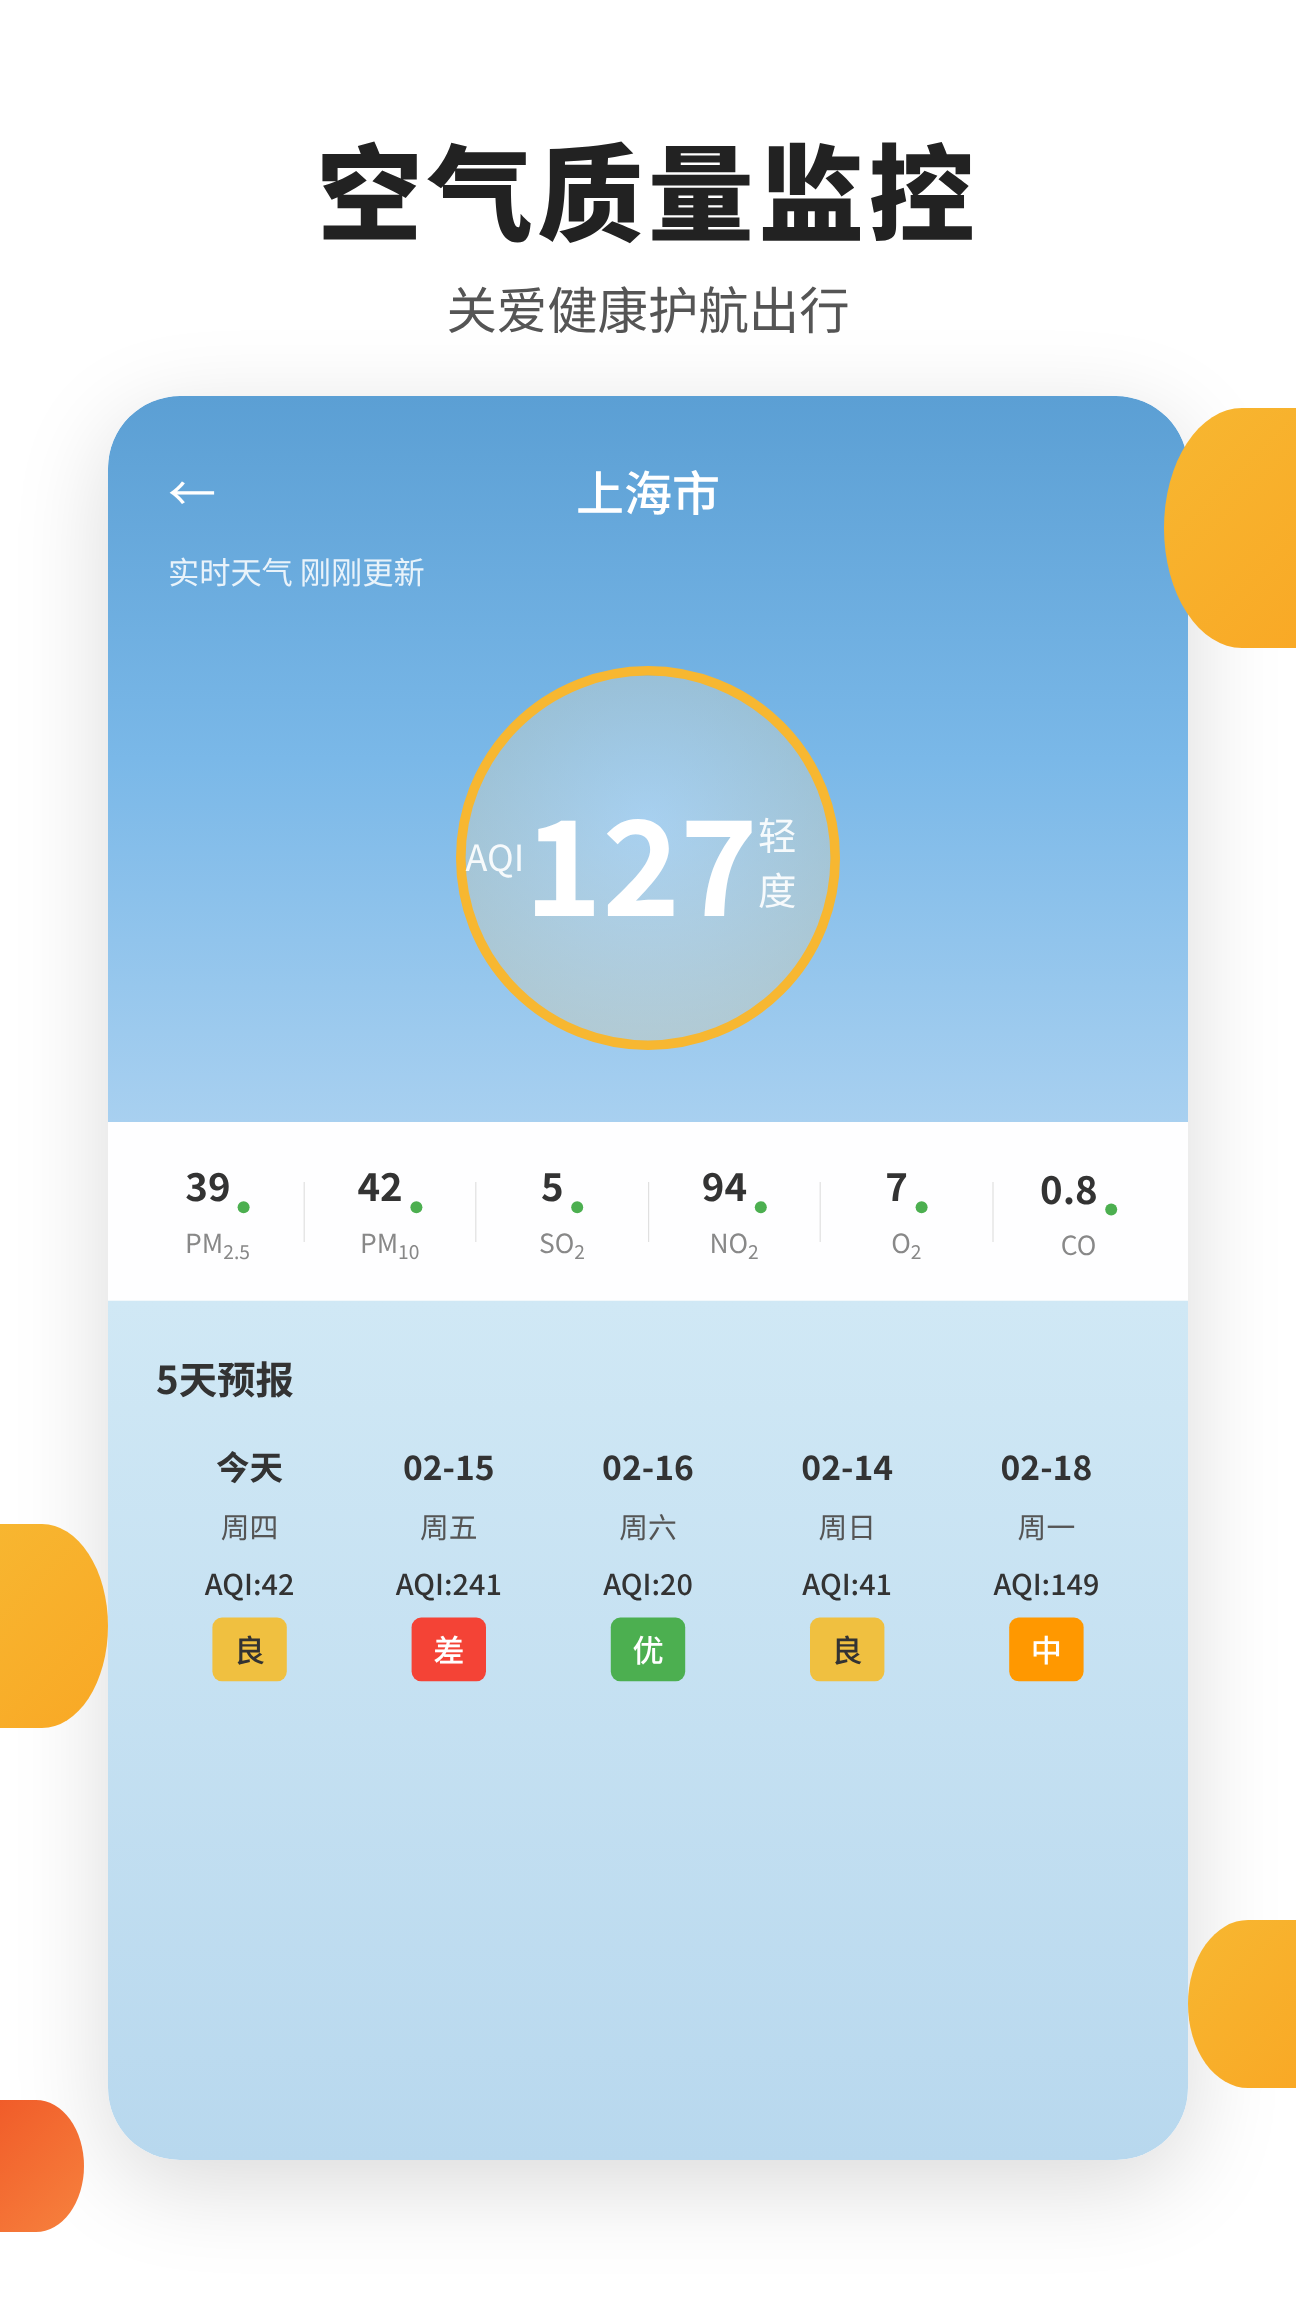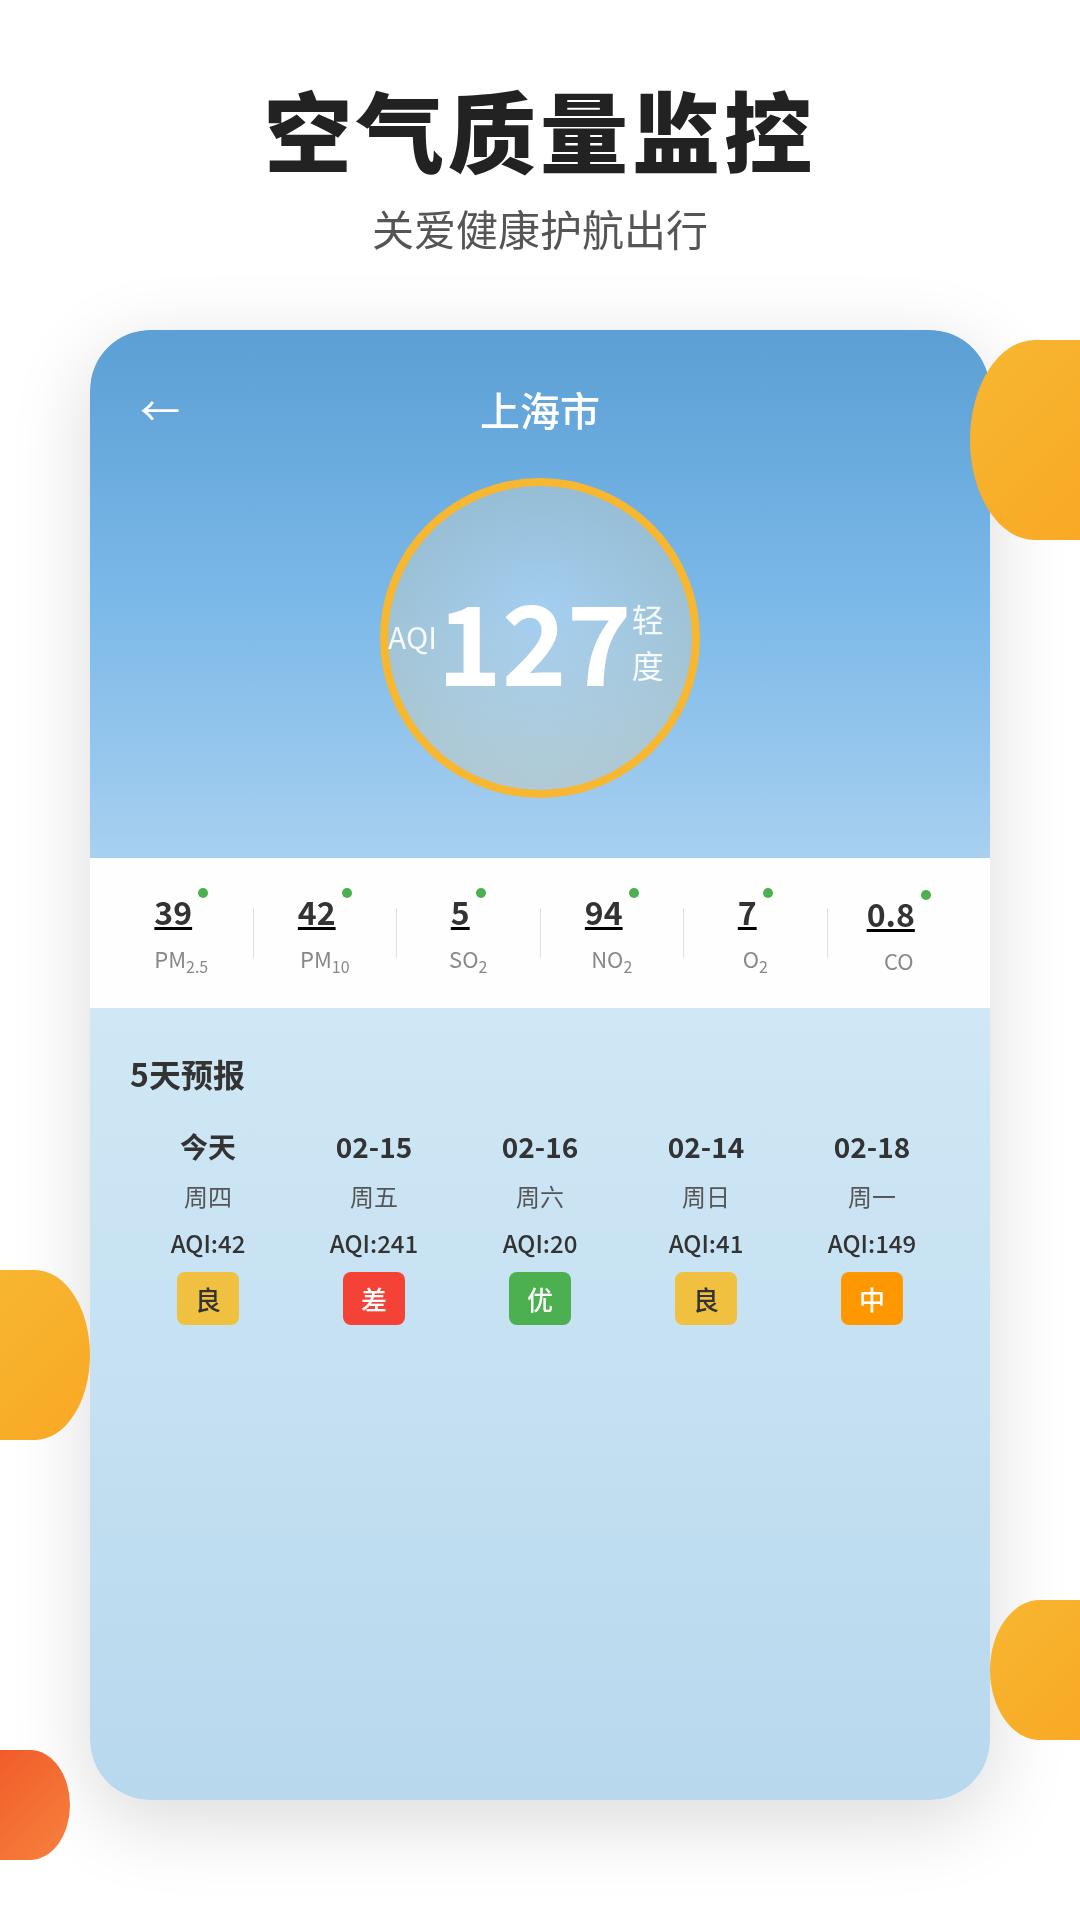--- a/index.html
+++ b/index.html
@@ -51,21 +51,21 @@
       width: 80px;
       height: 110px;
       background: linear-gradient(135deg, #f05a28, #f7823e);
       border-radius: 0 50% 50% 0;
       z-index: 5;
     }
 
     
     .page-header {
       text-align: center;
-      padding-top: 80px;
+      padding-top: 109px;
       padding-bottom: 30px;
     }
     .page-title {
       font-size: 88px;
       font-weight: 900;
       color: #222222;
       letter-spacing: 4px;
       line-height: 1.1;
     }
     .page-subtitle {
@@ -183,23 +183,22 @@
     }
     .pollutant-item {
       display: flex;
       flex-direction: column;
       align-items: center;
       gap: 8px;
       flex: 1;
     }
     .pollutant-value-row {
       display: flex;
-      align-items: flex-start;
+      align-items: flex-end;
       gap: 4px;
-      text-decoration: underline;
     }
     .pollutant-number {
       font-size: 32px;
       font-weight: 700;
       color: #333333;
     }
     .dot-green {
       width: 10px;
       height: 10px;
       border-radius: 50%;
@@ -289,20 +288,21 @@
 
 <div class="phone-wrapper">
   <div class="app-screen">
 
     <div class="top-section">
 
       <div class="nav-bar">
         <span class="back-btn">←</span>
         <span class="city-name">上海市</span>
       </div>
+      <div class="weather-status">实时天气 刚刚更新</div>
 
       <div class="aqi-circle-container">
         <div class="aqi-circle">
           <span class="aqi-label">AQI</span>
           <span class="aqi-value">127</span>
           <span class="aqi-level">轻度</span>
         </div>
       </div>
     </div>
 

